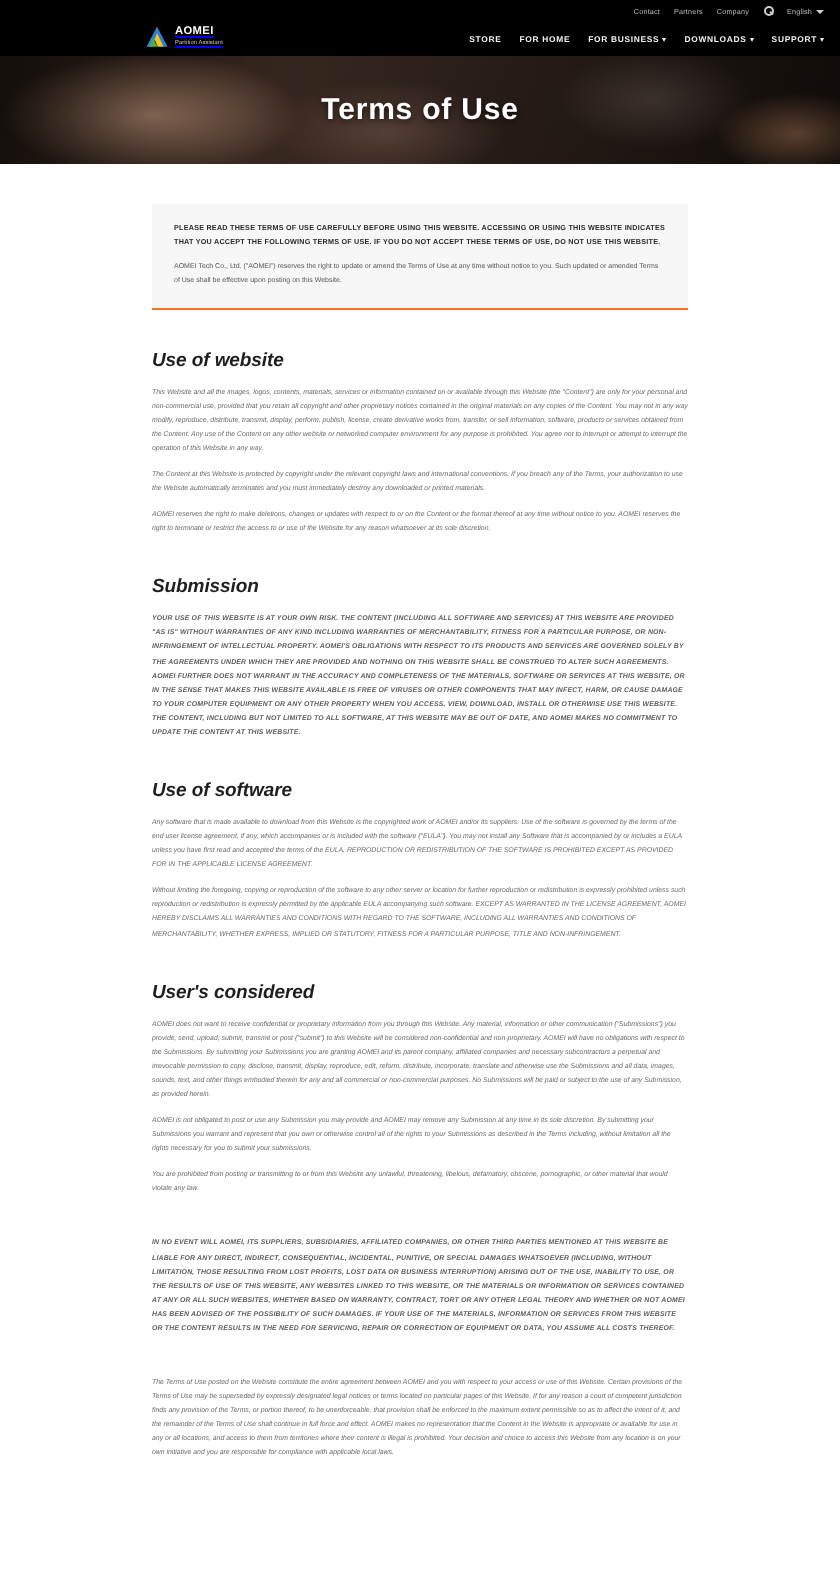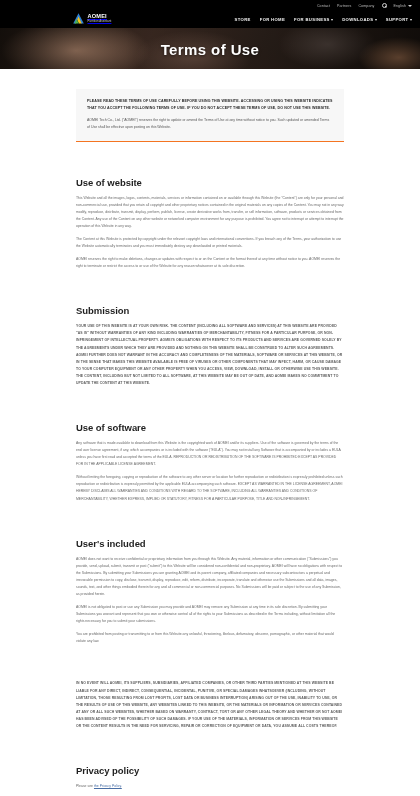--- a/index.html
+++ b/index.html
@@ -97,21 +97,21 @@
   }
   .nav-caret {
     width:0;height:0;
     border-left: 1.8px solid transparent;
     border-right: 1.8px solid transparent;
     border-top: 2px solid #f2f2f2;
   }
 
   
   .hero {
-    height: 41px;
+    height: 54px;
     position: relative;
     overflow: hidden;
     background: #46312a;
   }
   .hero-bg {
     position: absolute; inset: 0;
     background:
       radial-gradient(ellipse 120px 50px at 18% 55%, #c99a7d 0%, rgba(201,154,125,0) 62%),
       radial-gradient(ellipse 90px 40px at 46% 70%, #7a5b4c 0%, rgba(122,91,76,0) 65%),
       radial-gradient(ellipse 70px 35px at 78% 40%, #6b5a52 0%, rgba(107,90,82,0) 70%),
@@ -155,21 +155,21 @@
     text-transform: uppercase;
   }
   .notice-p {
     margin-top: 6px;
     font-size: 3.5px;
     line-height: 1.9;
     color: #555;
   }
 
   
-  .sec { margin-top: 35px; }
+  .sec { margin-top: 20px; font-style: italic; }
   .sec h2 {
     font-size: 9.5px;
     font-weight: bold;
     color: #1f1f1f;
     letter-spacing: -.05px;
     margin-bottom: 7px;
   }
   .sec p {
     font-size: 3.45px;
     line-height: 2.05;
@@ -261,31 +261,27 @@
         <div class="sec">
           <h2>Submission</h2>
           <p class="caps">Your use of this Website is at your own risk. The Content (including all software and services) at this Website are provided "as is" without warranties of any kind including warranties of merchantability, fitness for a particular purpose, or non-infringement of intellectual property. AOMEI's obligations with respect to its products and services are governed solely by the agreements under which they are provided and nothing on this Website shall be construed to alter such agreements. AOMEI further does not warrant in the accuracy and completeness of the materials, software or services at this Website, or in the sense that makes this Website available is free of viruses or other components that may infect, harm, or cause damage to your computer equipment or any other property when you access, view, download, install or otherwise use this Website. The Content, including but not limited to all software, at this Website may be out of date, and AOMEI makes no commitment to update the Content at this Website.</p>
         </div>
         <div class="sec">
           <h2>Use of software</h2>
           <p>Any software that is made available to download from this Website is the copyrighted work of AOMEI and/or its suppliers. Use of the software is governed by the terms of the end user license agreement, if any, which accompanies or is included with the software ("EULA"). You may not install any Software that is accompanied by or includes a EULA unless you have first read and accepted the terms of the EULA. REPRODUCTION OR REDISTRIBUTION OF THE SOFTWARE IS PROHIBITED EXCEPT AS PROVIDED FOR IN THE APPLICABLE LICENSE AGREEMENT.</p>
           <p>Without limiting the foregoing, copying or reproduction of the software to any other server or location for further reproduction or redistribution is expressly prohibited unless such reproduction or redistribution is expressly permitted by the applicable EULA accompanying such software. EXCEPT AS WARRANTED IN THE LICENSE AGREEMENT, AOMEI HEREBY DISCLAIMS ALL WARRANTIES AND CONDITIONS WITH REGARD TO THE SOFTWARE, INCLUDING ALL WARRANTIES AND CONDITIONS OF MERCHANTABILITY, WHETHER EXPRESS, IMPLIED OR STATUTORY, FITNESS FOR A PARTICULAR PURPOSE, TITLE AND NON-INFRINGEMENT.</p>
         </div>
         <div class="sec">
-          <h2>User's included</h2>
+          <h2>User's considered</h2>
           <p>AOMEI does not want to receive confidential or proprietary information from you through this Website. Any material, information or other communication ("Submissions") you provide, send, upload, submit, transmit or post ("submit") to this Website will be considered non-confidential and non-proprietary. AOMEI will have no obligations with respect to the Submissions. By submitting your Submissions you are granting AOMEI and its parent company, affiliated companies and necessary subcontractors a perpetual and irrevocable permission to copy, disclose, transmit, display, reproduce, edit, reform, distribute, incorporate, translate and otherwise use the Submissions and all data, images, sounds, text, and other things embodied therein for any and all commercial or non-commercial purposes. No Submissions will be paid or subject to the use of any Submission, as provided herein.</p>
           <p>AOMEI is not obligated to post or use any Submission you may provide and AOMEI may remove any Submission at any time in its sole discretion. By submitting your Submissions you warrant and represent that you own or otherwise control all of the rights to your Submissions as described in the Terms including, without limitation all the rights necessary for you to submit your submissions.</p>
           <p>You are prohibited from posting or transmitting to or from this Website any unlawful, threatening, libelous, defamatory, obscene, pornographic, or other material that would violate any law.</p>
         </div>
         <div class="sec">
           <p class="caps">In no event will AOMEI, its suppliers, subsidiaries, affiliated companies, or other third parties mentioned at this Website be liable for any direct, indirect, consequential, incidental, punitive, or special damages whatsoever (including, without limitation, those resulting from lost profits, lost data or business interruption) arising out of the use, inability to use, or the results of use of this Website, any websites linked to this Website, or the materials or information or services contained at any or all such websites, whether based on warranty, contract, tort or any other legal theory and whether or not AOMEI has been advised of the possibility of such damages. If your use of the materials, information or services from this Website or the Content results in the need for servicing, repair or correction of equipment or data, you assume all costs thereof.</p>
         </div>
         <div class="sec">
-          <h2>Privacy policy</h2>
-          <p>Please see <a class="inline" href="#">the Privacy Policy.</a></p>
-        </div>
-        <div class="sec">
           <p>The Terms of Use posted on the Website constitute the entire agreement between AOMEI and you with respect to your access or use of this Website. Certain provisions of the Terms of Use may be superseded by expressly designated legal notices or terms located on particular pages of this Website. If for any reason a court of competent jurisdiction finds any provision of the Terms, or portion thereof, to be unenforceable, that provision shall be enforced to the maximum extent permissible so as to affect the intent of it, and the remainder of the Terms of Use shall continue in full force and effect. AOMEI makes no representation that the Content in the Website is appropriate or available for use in any or all locations, and access to them from territories where their content is illegal is prohibited. Your decision and choice to access this Website from any location is on your own initiative and you are responsible for compliance with applicable local laws.</p>
         </div>
       </div>
 
   </div>
 </div>
 
 </body></html>

